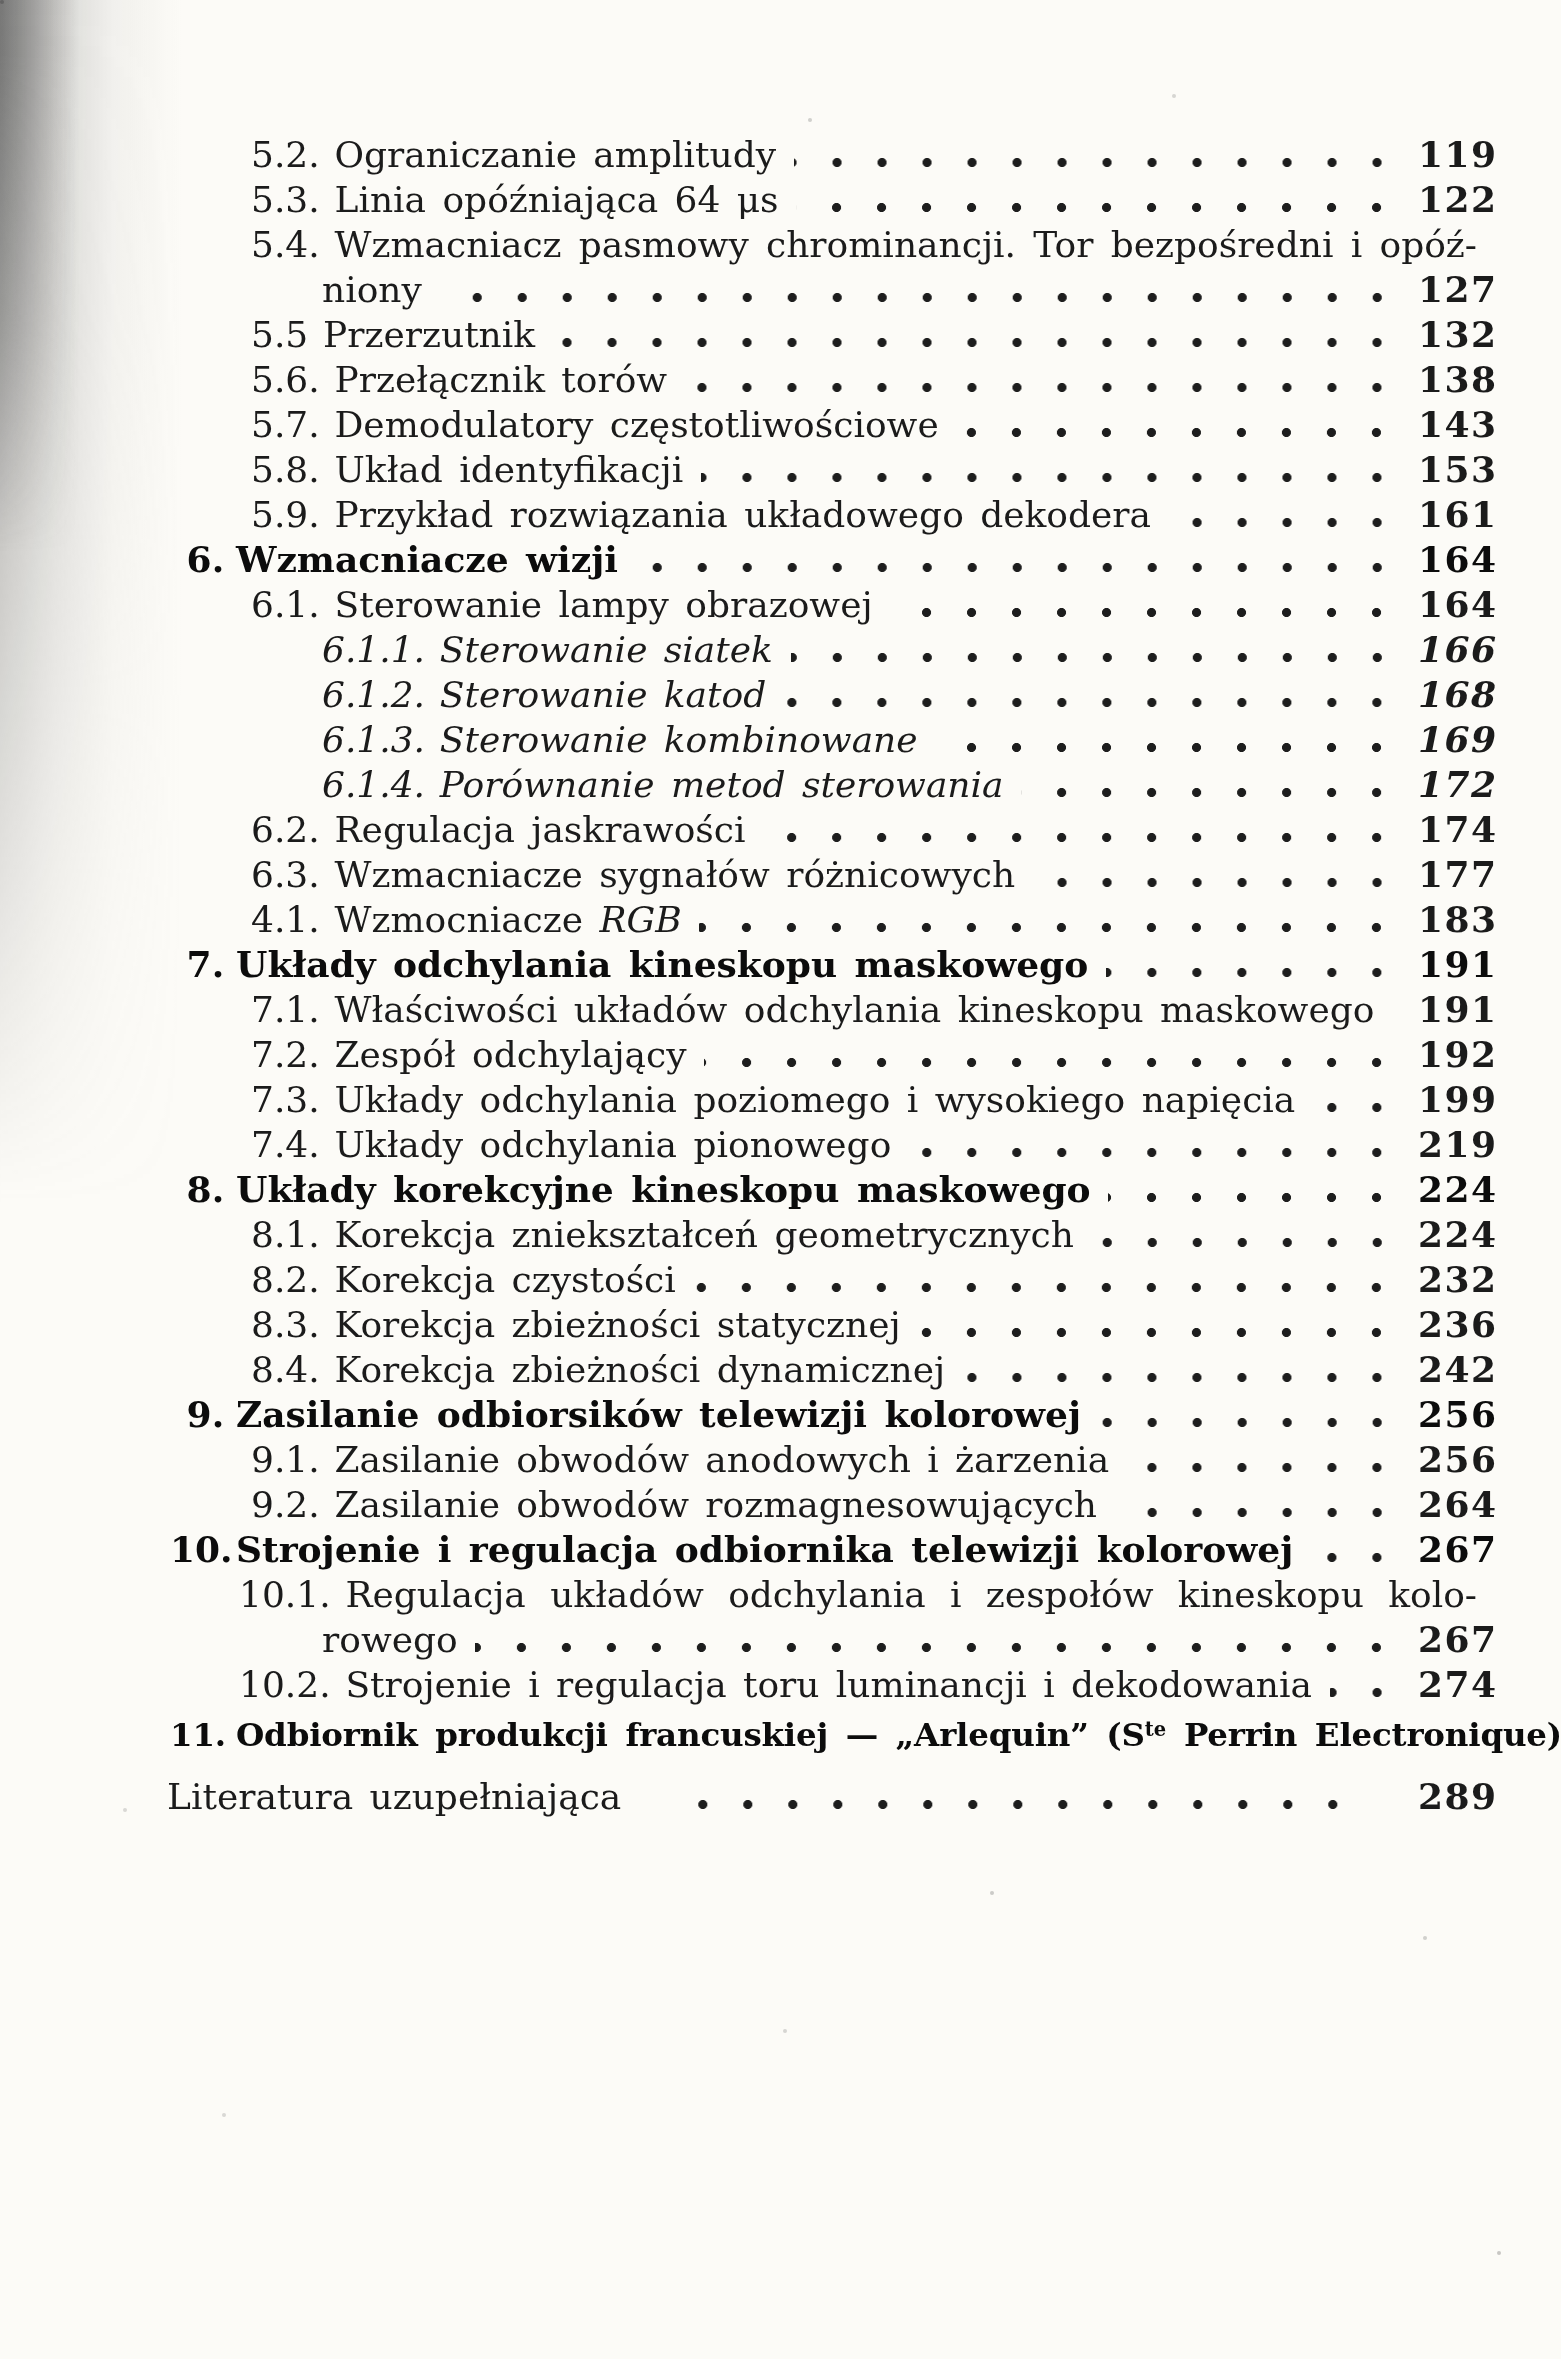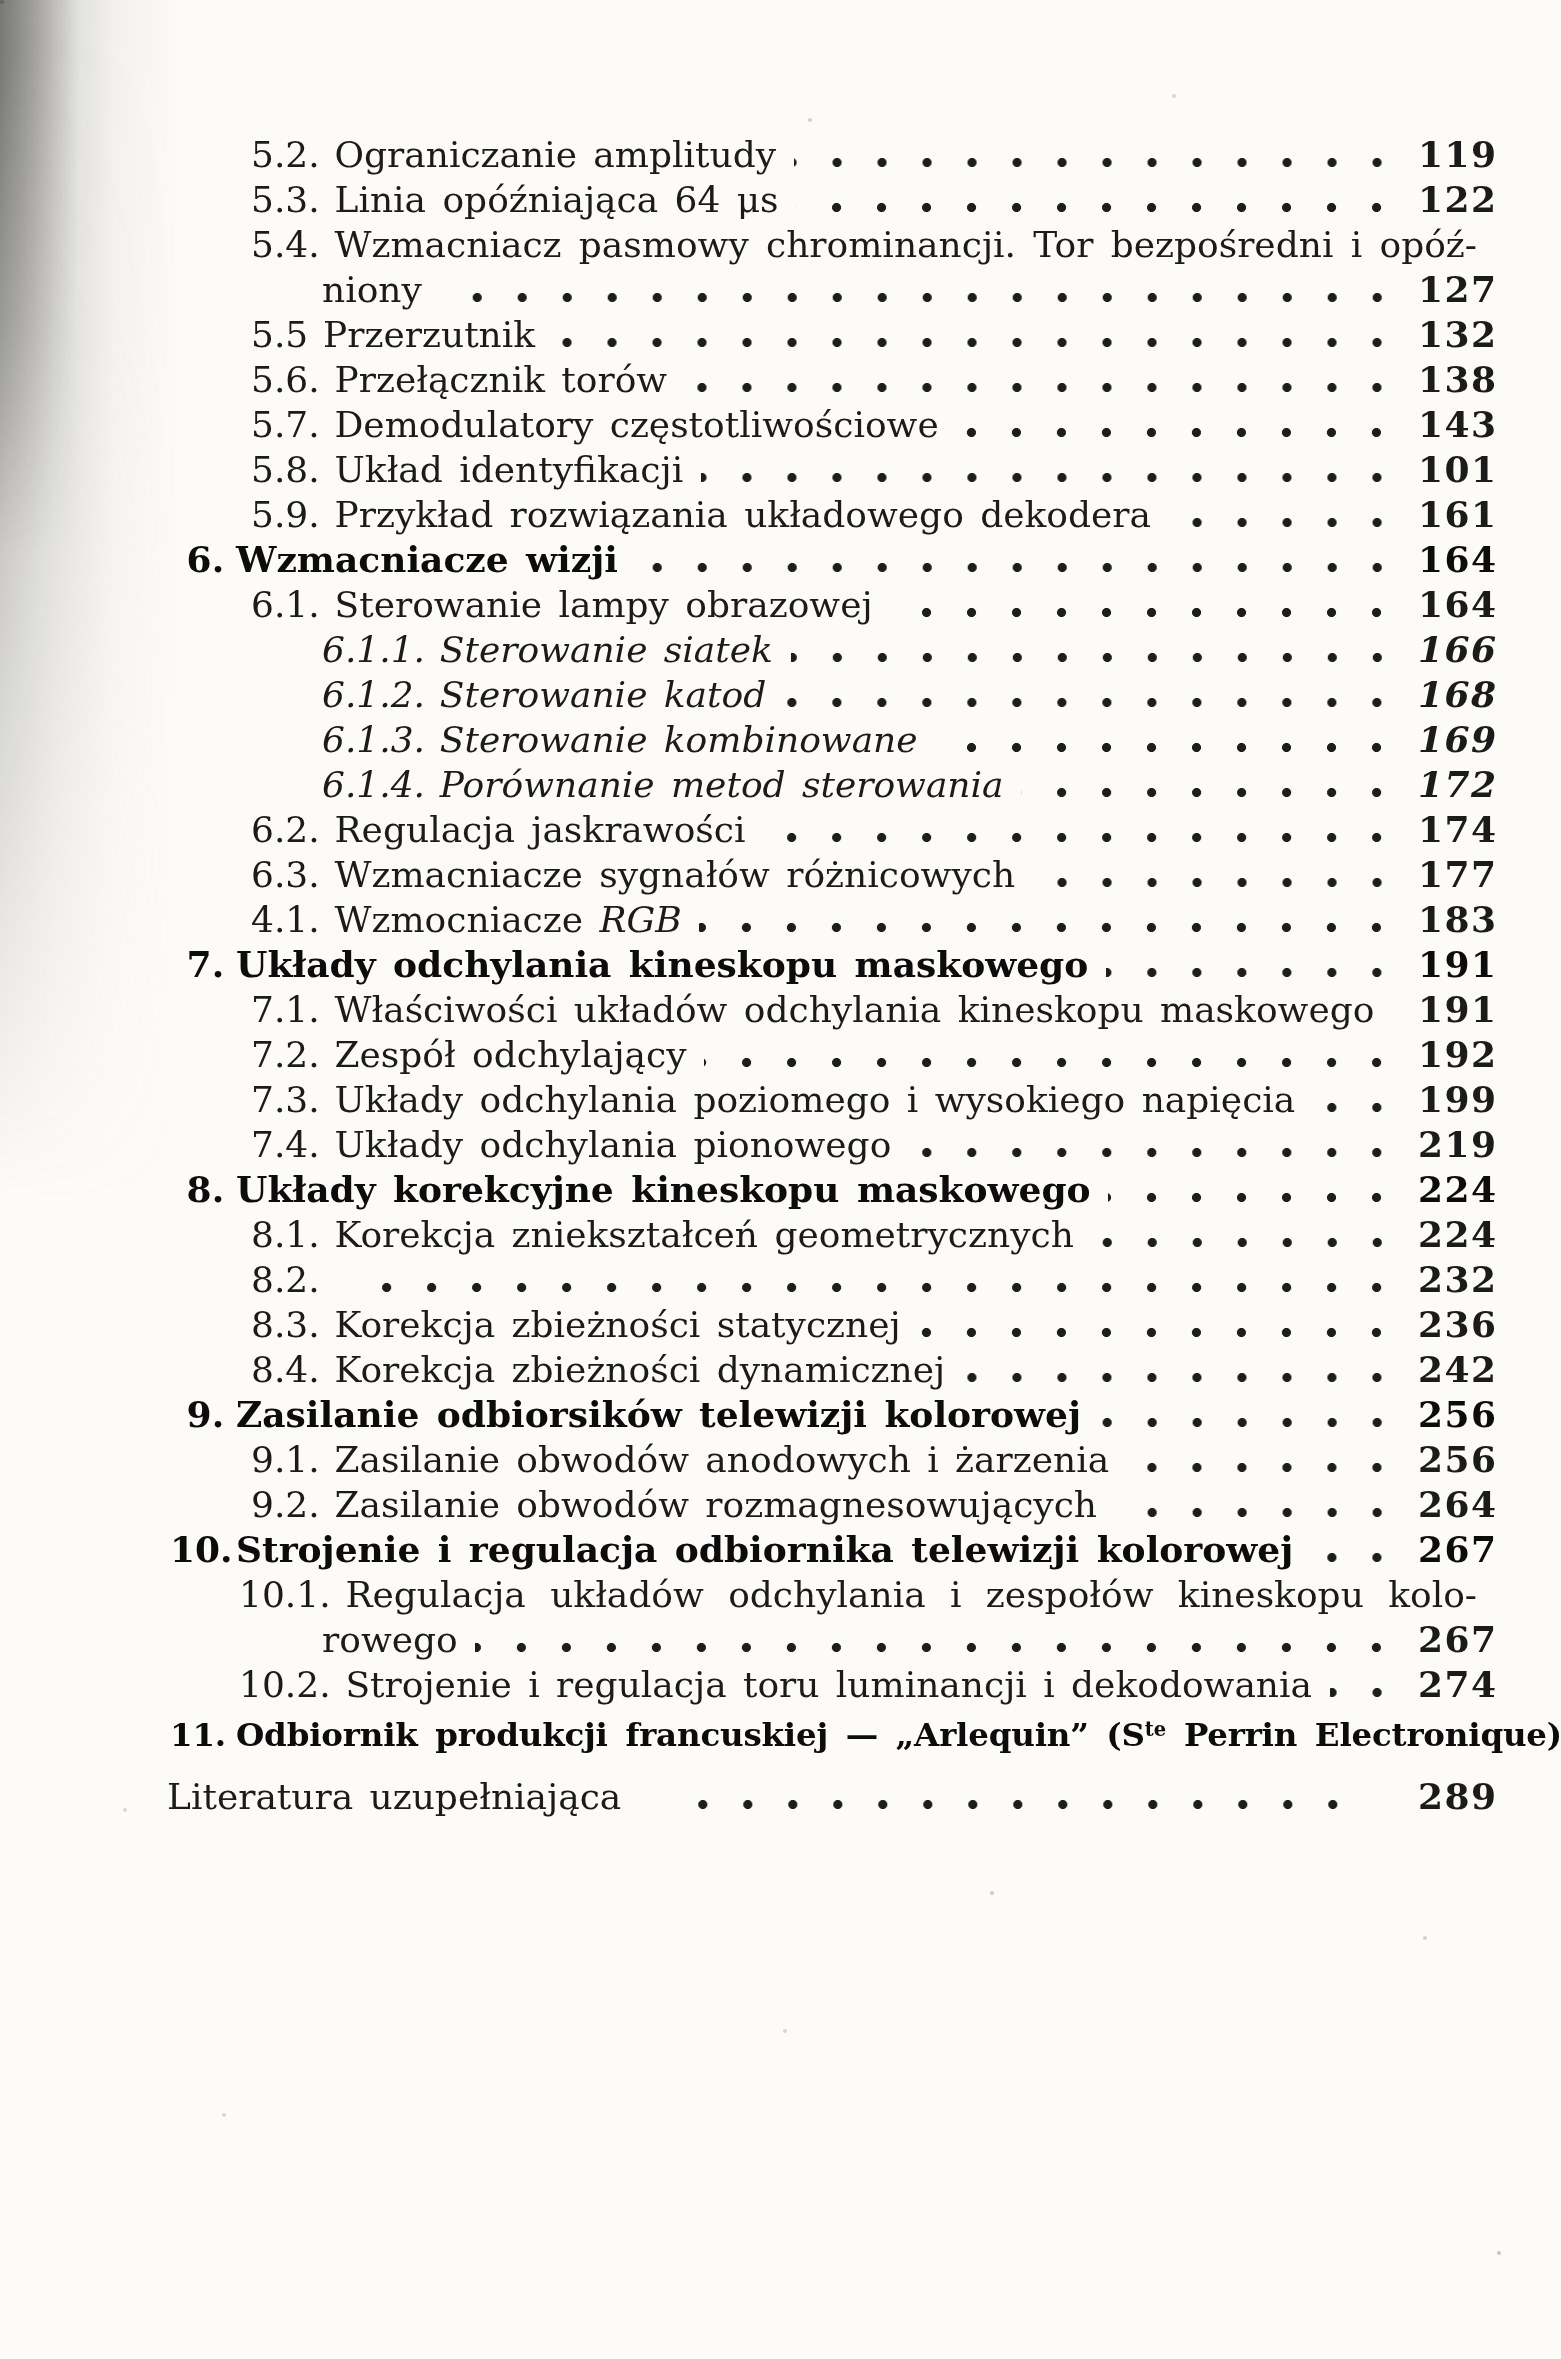--- a/index.html
+++ b/index.html
@@ -103,21 +103,21 @@
       <div class="row l1">
     <span class="num">5.7.</span>
     <span class="txt"><span>Demodulatory częstotliwościowe</span></span>
     <span class="leader"></span>
     <span class="pg">143</span>
   </div>
       <div class="row l1">
     <span class="num">5.8.</span>
     <span class="txt"><span>Układ identyfikacji</span></span>
     <span class="leader"></span>
-    <span class="pg">101</span>
+    <span class="pg">153</span>
   </div>
       <div class="row l1">
     <span class="num">5.9.</span>
     <span class="txt"><span>Przykład rozwiązania układowego dekodera</span></span>
     <span class="leader"></span>
     <span class="pg">161</span>
   </div>
       <div class="row l0 bold">
     <span class="num">6.</span>
     <span class="txt"><span>Wzmacniacze wizji</span></span>
@@ -209,20 +209,21 @@
     <span class="pg">224</span>
   </div>
       <div class="row l1">
     <span class="num">8.1.</span>
     <span class="txt"><span>Korekcja zniekształceń geometrycznych</span></span>
     <span class="leader"></span>
     <span class="pg">224</span>
   </div>
       <div class="row l1">
     <span class="num">8.2.</span>
+    <span class="txt"><span>Korekcja czystości</span></span>
     <span class="leader"></span>
     <span class="pg">232</span>
   </div>
       <div class="row l1">
     <span class="num">8.3.</span>
     <span class="txt"><span>Korekcja zbieżności statycznej</span></span>
     <span class="leader"></span>
     <span class="pg">236</span>
   </div>
       <div class="row l1">

